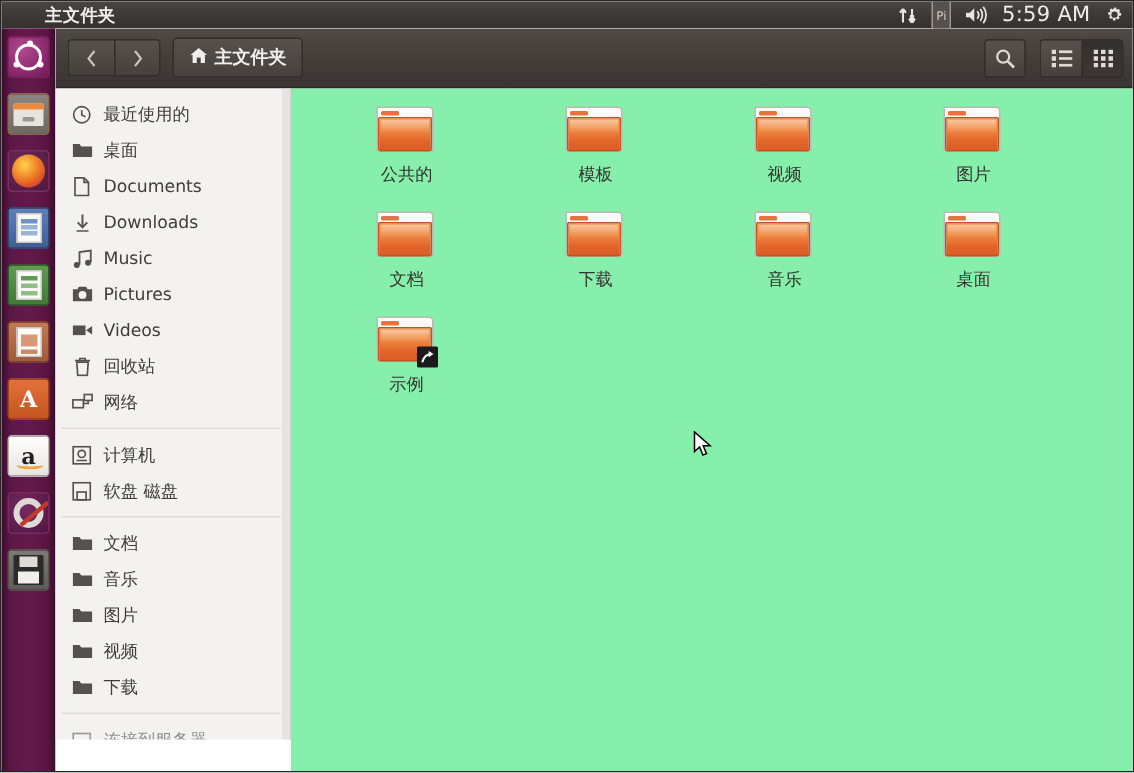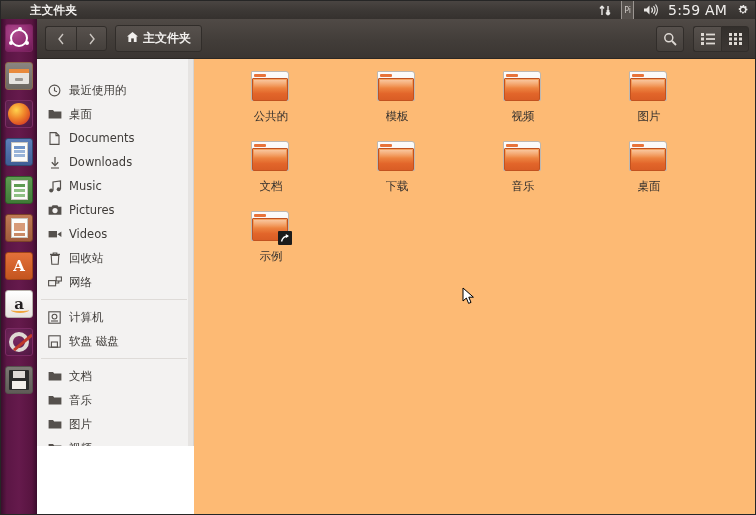--- a/index.html
+++ b/index.html
@@ -143,42 +143,42 @@
   }
   .seg { display:flex; }
   .seg .tb-btn:first-child { border-radius:3px 0 0 3px; border-right:none; }
   .seg .tb-btn:last-child { border-radius:0 3px 3px 0; }
   .tb-btn.active { background: linear-gradient(to bottom, #332f2c 0%, #3c3734 100%); }
 
   #body { display:flex; height: 457px; }
 
   
   #sidebar {
-    width: 157px; height: 387px;
+    width: 157px; height: 434px;
     background: #f3f2f1;
     border-right: 1px solid #d6d3d0;
     overflow: hidden;
-    padding-top: 19px;
+    padding-top: 5px;
     position: relative;
   }
   .side-item {
     height: 24px; display:flex; align-items:center;
     padding-left: 10px; gap: 7px;
     color: #3f3c39; font-size: 11.5px;
     white-space: nowrap;
   }
   .side-item.active { background:#e8743b; color:#ffffff; }
   .side-icon { width:15px; height:15px; display:flex; align-items:center; justify-content:center; flex: 0 0 15px; }
   .side-sep { height:1px; background:#dedbd8; margin: 5px 6px 5px 4px; }
   #sidebar-scroll {
     position:absolute; right:0; top:0; width:5px; height:457px; background:#e6e4e2;
   }
 
   
-  #content { flex:1; background:#fdba74; position:relative; padding: 12px 0 0 14px; }
+  #content { flex:1; background:#86efac; position:relative; padding: 12px 0 0 14px; }
   #grid { display:flex; flex-wrap:wrap; }
   .file-item {
     width: 126px; height: 70px;
     display:flex; flex-direction:column; align-items:center;
   }
   .folder { width:40px; height:33px; position:relative; }
   .folder-back {
     position:absolute; left:0; top:0; width:38px; height:30px;
     background: linear-gradient(to bottom, #fdfcfb 0%, #efece8 100%);
     border:1px solid #bdb8b2; border-radius:1px 3px 1px 1px;

